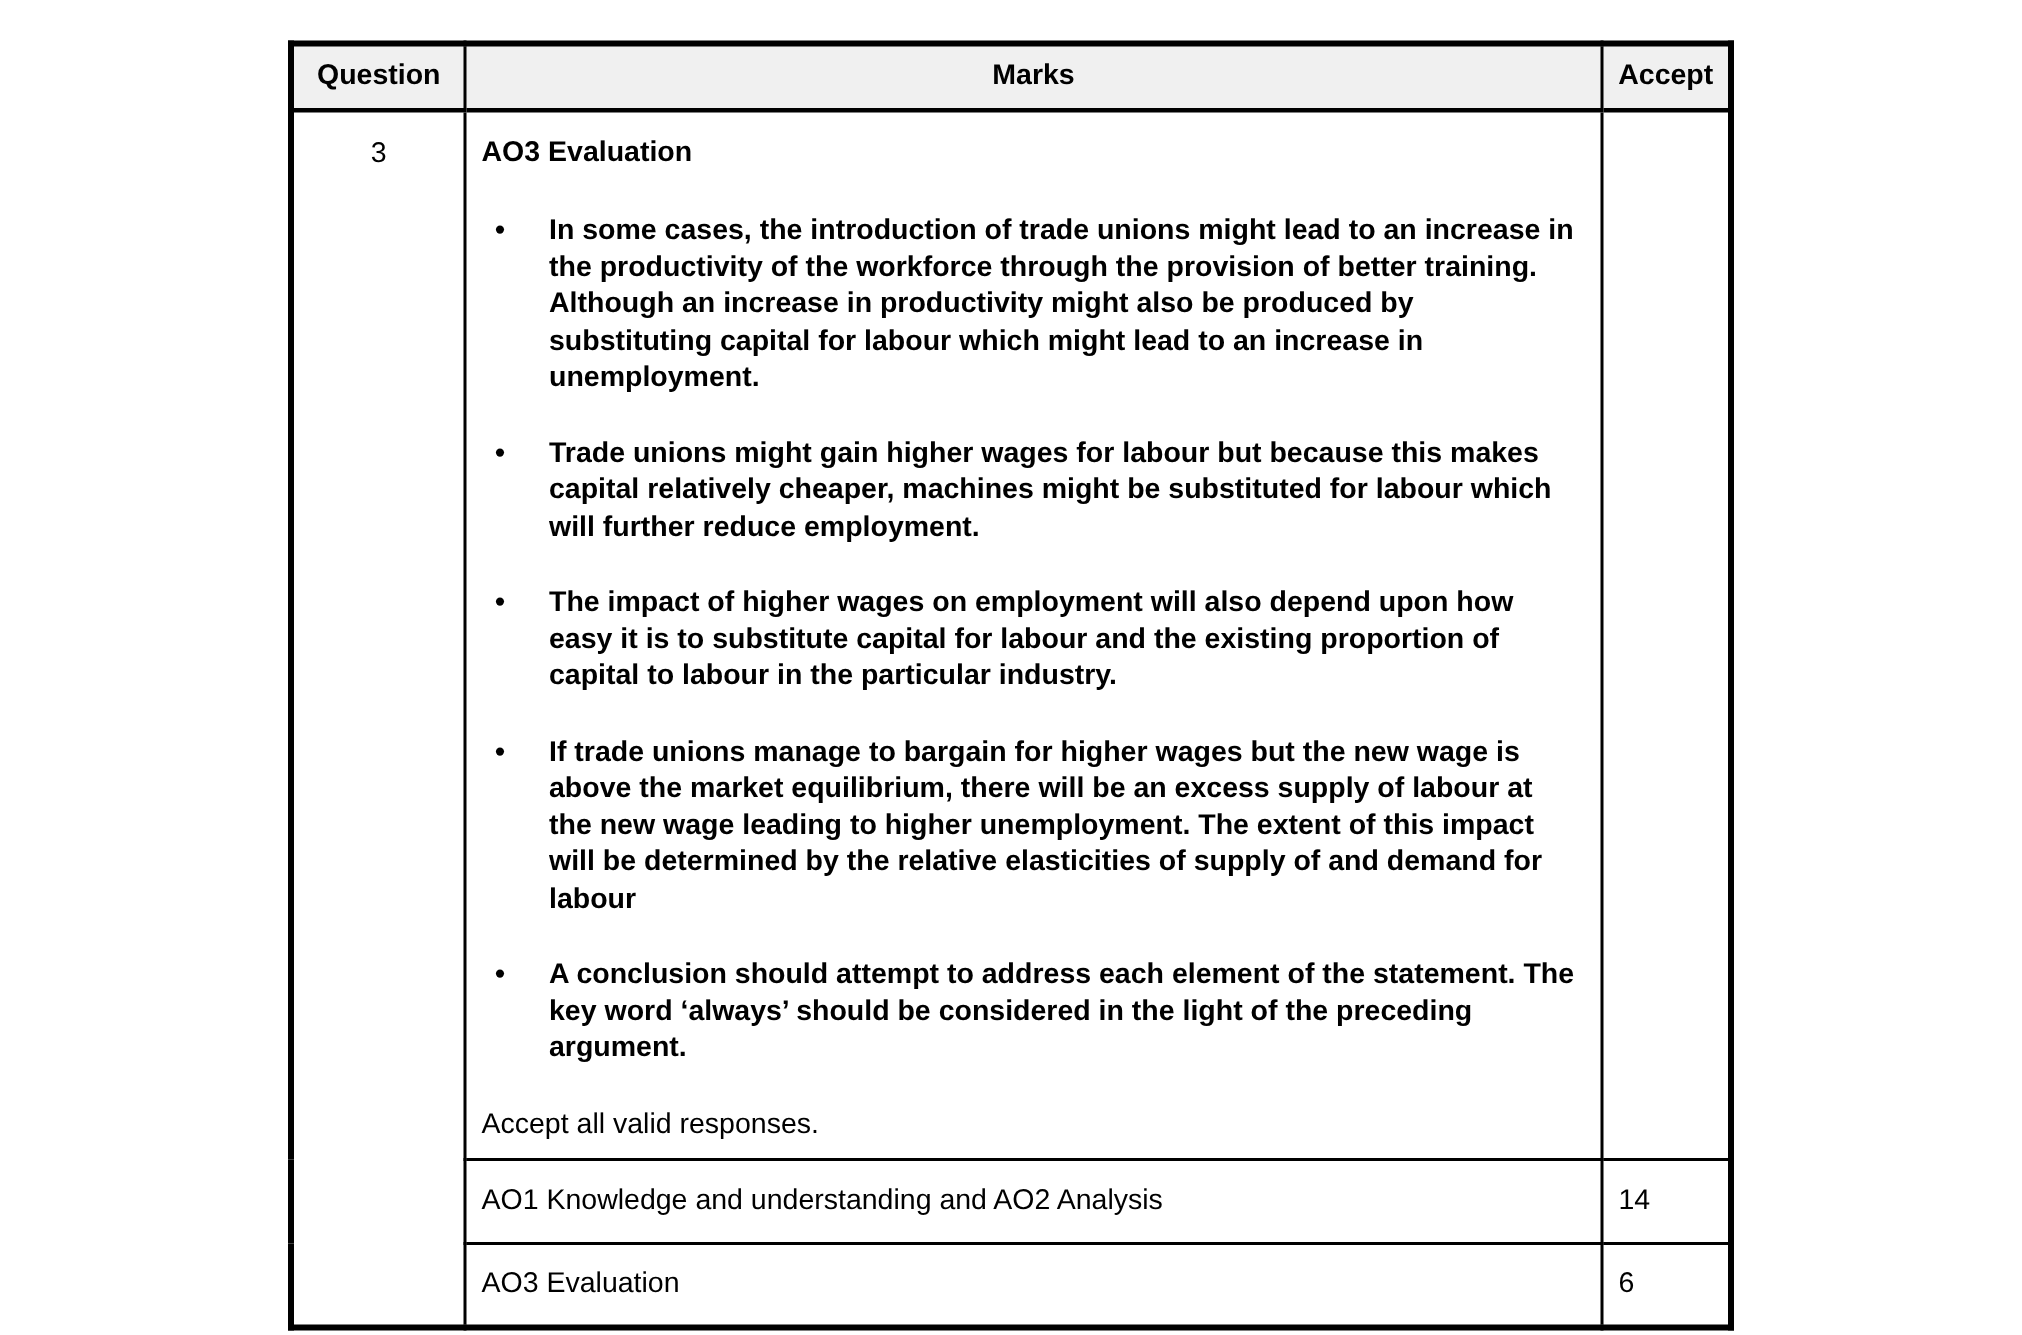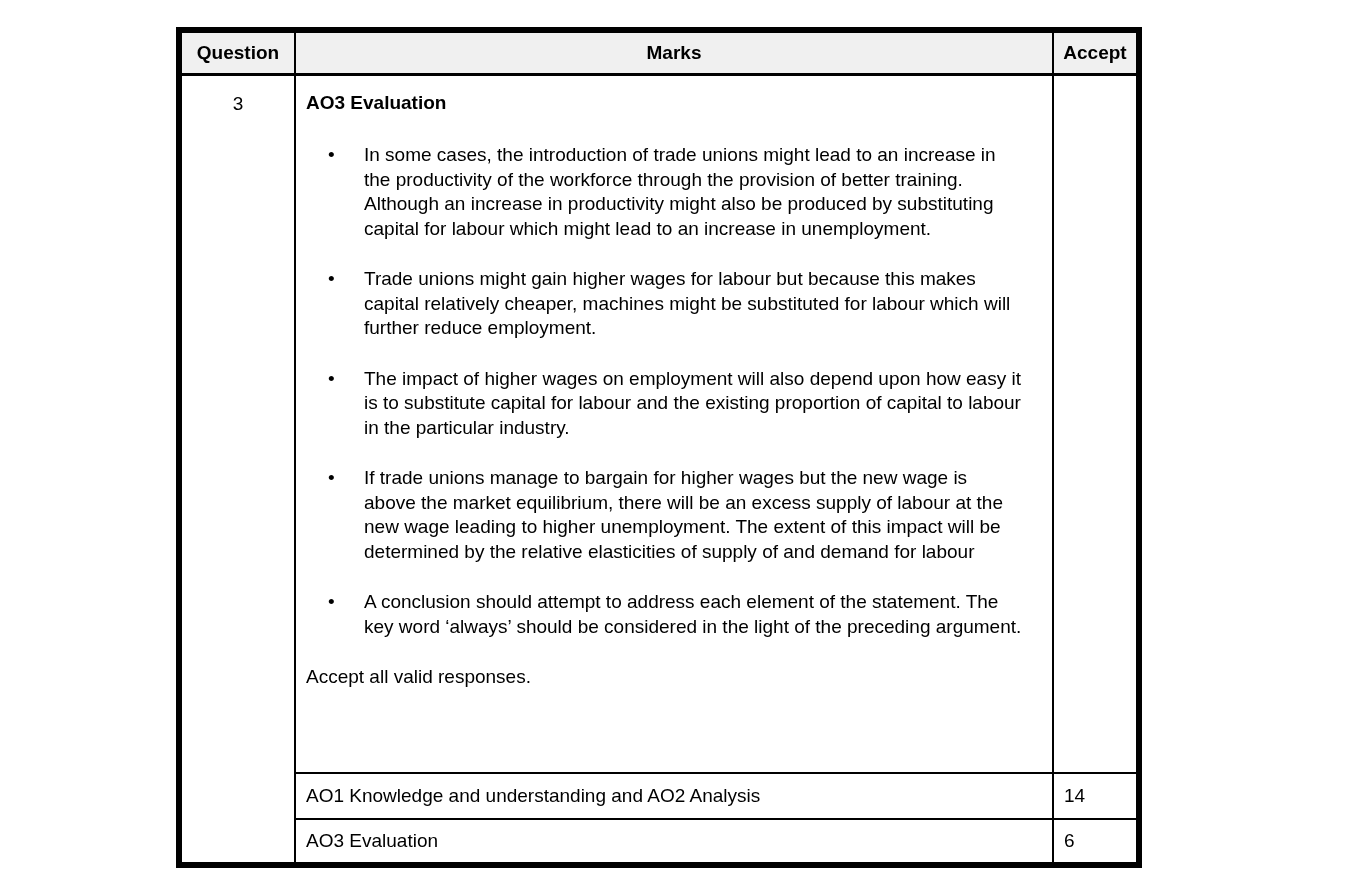--- a/index.html
+++ b/index.html
@@ -13,26 +13,26 @@
     overflow: hidden;
   }
   .page {
     position: absolute;
     left: 0; top: 0;
     width: 1348px; height: 890px;
     background: #ffffff;
   }
   table.mark-scheme {
     position: absolute;
-    left: 176px;
+    left: 192px;
     top: 27px;
     width: 960px;
     border-collapse: collapse;
     table-layout: fixed;
-    border: 6px solid #000000;
+    border: 4px solid #000000;
     font-size: 19px;
     line-height: 24.5px;
   }
   col.c-question { width: 116px; }
   col.c-answer   { width: 758px; }
   col.c-marks    { width: 86px; }
 
   th {
     background: #f0f0f0;
     border: 2px solid #000000;
@@ -60,41 +60,42 @@
   }
   td.marks-cell-empty { }
 
   .answer-heading {
     font-weight: bold;
     margin-bottom: 28px;
     padding-left: 0px;
   }
   ul.bullets {
     list-style: none;
-    margin: 16px;
+    margin: 3px;
     padding: 0;
+    font-weight: bold;
   }
   ul.bullets li {
     position: relative;
     padding-left: 42px;
     padding-right: 4px;
     margin-bottom: 26px;
   }
   ul.bullets li::before {
     content: "\2022";
     position: absolute;
     left: 6px;
     top: 0;
     font-size: 19px;
   }
   .answer-footer {
     margin-top: 20px;
   }
   tr.sub-row td {
-    height: 46px;
+    height: 56px;
     vertical-align: middle;
   }
   tr.sub-row td.sub-label {
     padding: 4px 8px 4px 10px;
   }
   tr.sub-row td.sub-marks {
     padding: 4px 4px 4px 10px;
   }
 </style>
 </head>

